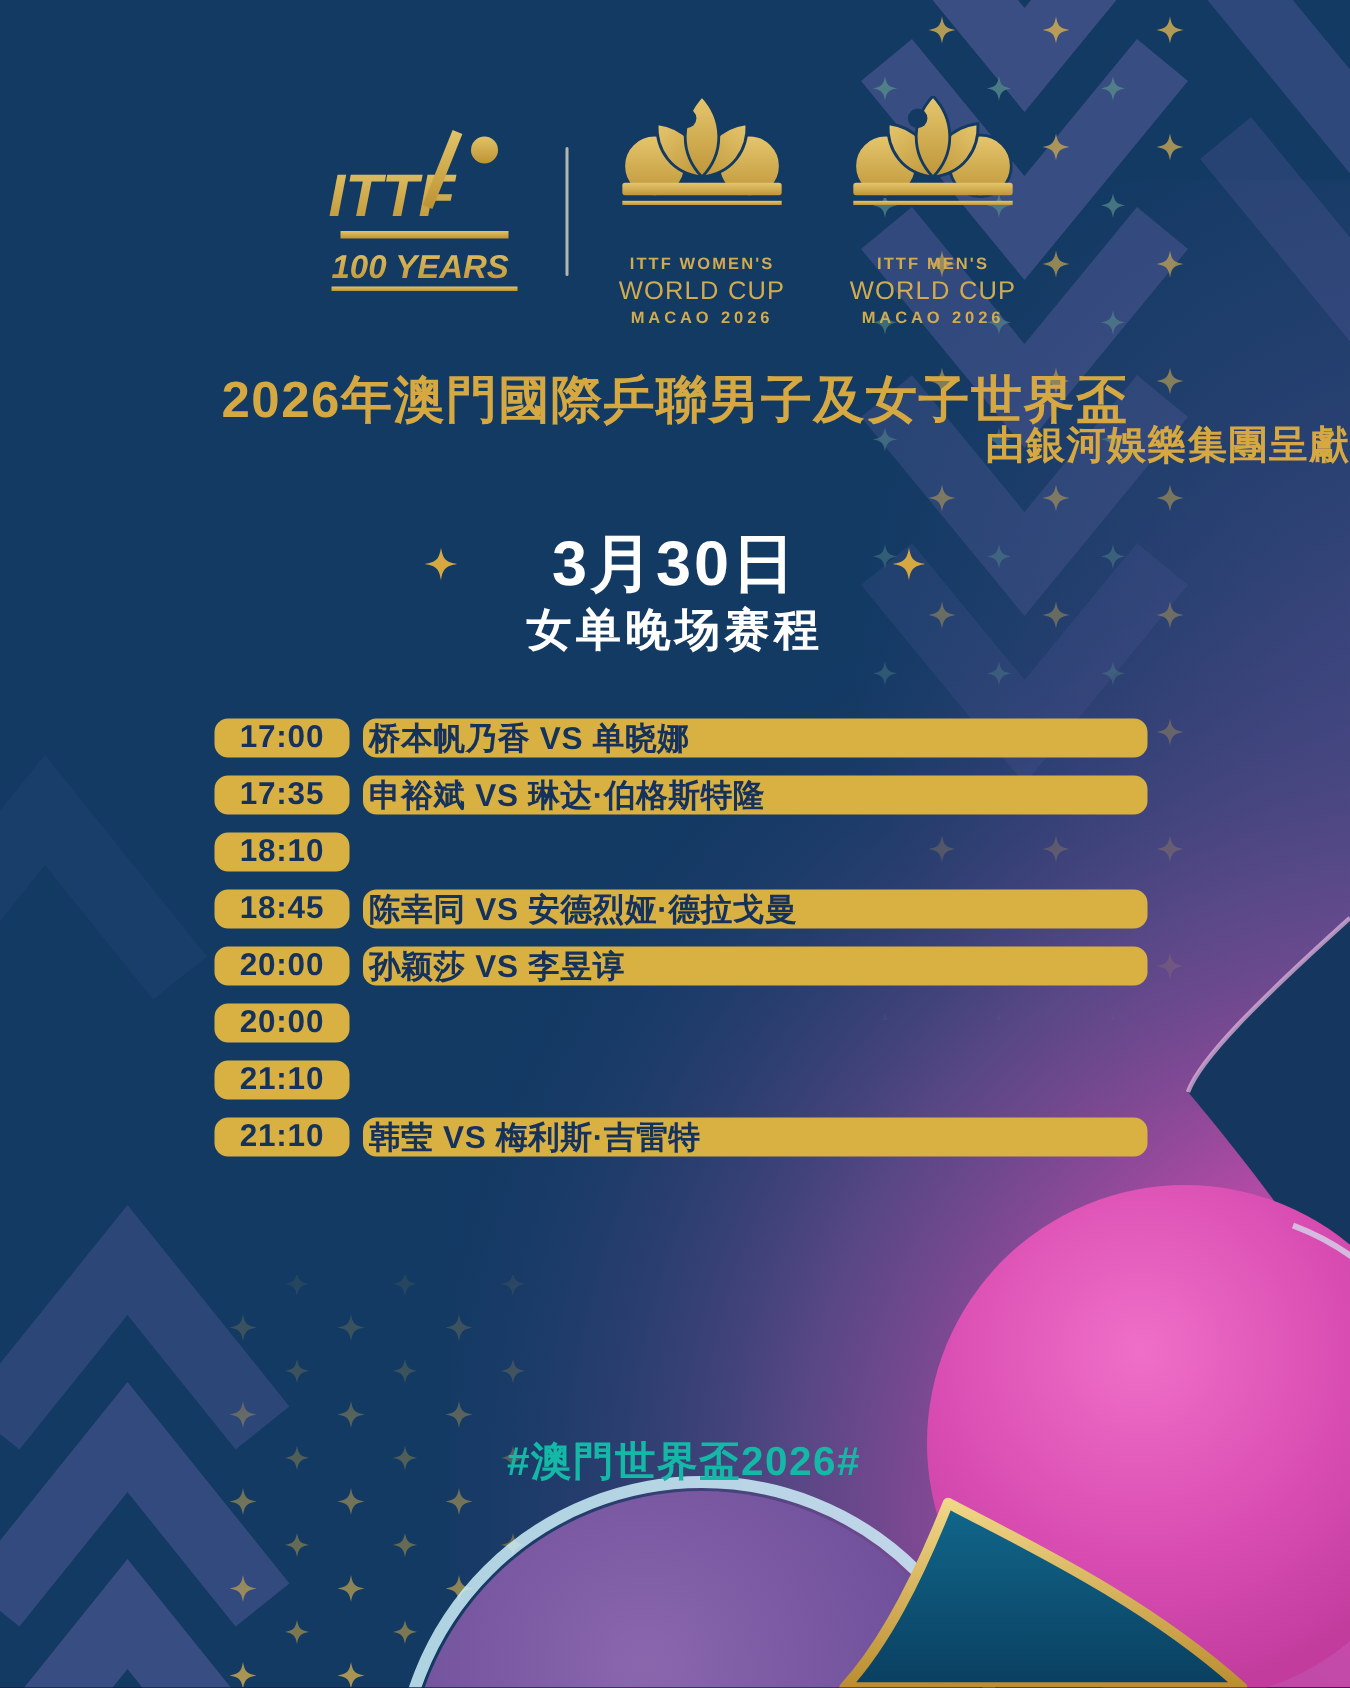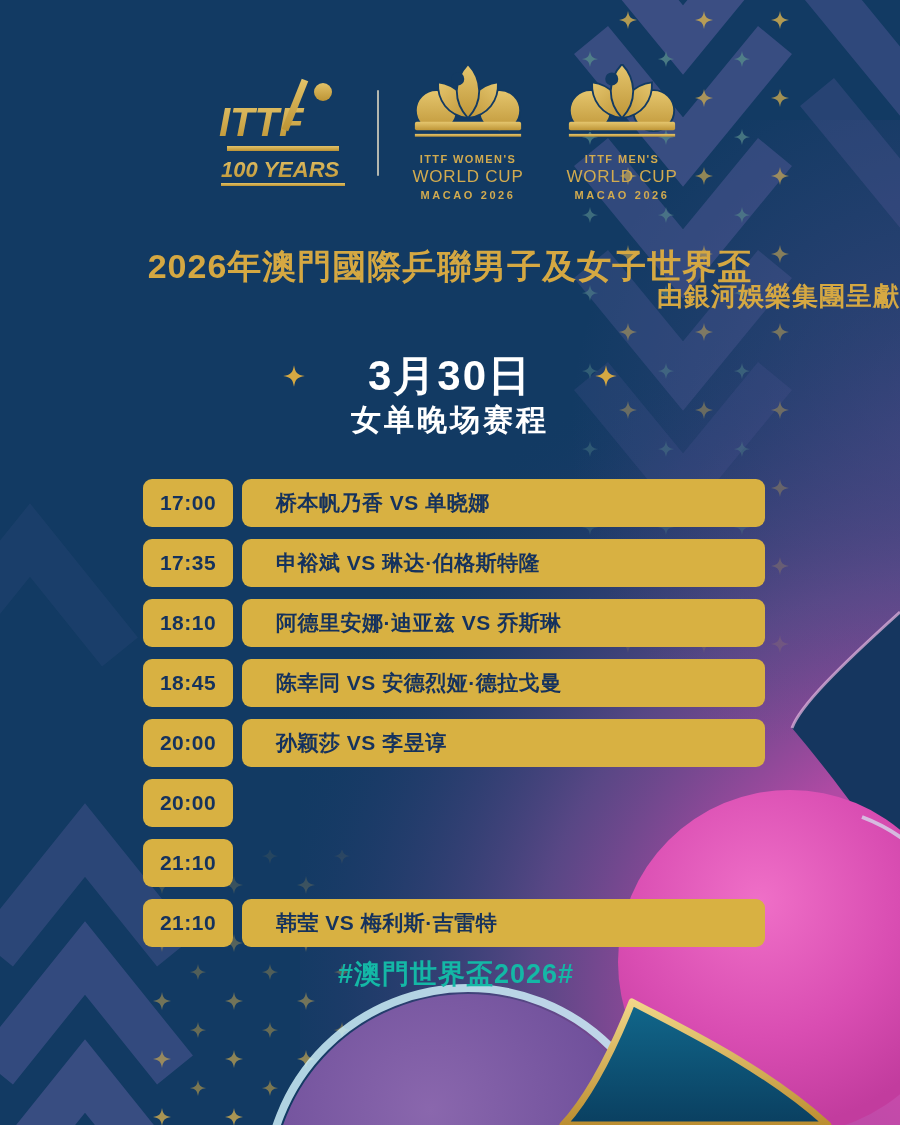--- a/index.html
+++ b/index.html
@@ -11,21 +11,21 @@
   .bg{position:absolute;inset:0;z-index:0;}
   .content{position:absolute;inset:0;z-index:1;}
 
   
   .logos{
     position:absolute;top:64px;left:0;right:0;
     display:flex;justify-content:center;align-items:center;gap:24px;
   }
   .divider{width:2px;height:86px;background:rgba(235,225,200,.75);border-radius:1px;}
   .cup{display:flex;flex-direction:column;align-items:center;width:130px;}
-  .cap{display:flex;flex-direction:column;align-items:center;margin-top:7px;color:#d2ab4f;text-align:center;}
+  .cap{display:flex;flex-direction:column;align-items:center;margin-top:24px;color:#d2ab4f;text-align:center;}
   .cap .org{font-size:11px;font-weight:bold;letter-spacing:1.4px;}
   .cap .comp{font-size:17px;font-weight:normal;letter-spacing:.8px;margin-top:2px;}
   .cap .venue{font-size:11px;font-weight:bold;letter-spacing:2.6px;margin-top:2px;}
 
   
   .title{
     position:absolute;top:228px;left:0;right:0;margin:16px;
     text-align:center;color:#d5a842;font-size:34px;font-weight:800;letter-spacing:1px;
   }
   .subtitle{
@@ -40,26 +40,26 @@
   .spark{width:24px;height:24px;}
   .session{
     position:absolute;top:400px;left:0;right:0;
     text-align:center;color:#ffffff;font-size:30px;font-weight:800;letter-spacing:3px;
   }
 
   
   .schedule{position:absolute;top:479px;left:143px;width:622px;}
   .row{display:flex;gap:9px;margin-bottom:12px;}
   .time,.match{
-    background:#d8b142;height:48px;border-radius:9px;
+    background:#d8b142;height:26px;border-radius:9px;
     color:#15325d;font-weight:800;font-size:21px;
     display:flex;align-items:center;text-align:center;
   }
   .time{width:90px;justify-content:center;flex:none;letter-spacing:.5px;}
-  .match{flex:1;padding-left:34px;letter-spacing:.5px;}
+  .match{flex:1;padding-left:4px;letter-spacing:.5px;}
 
   
   .hashtag{
     position:absolute;top:956px;left:0;right:0;
     text-align:center;color:#14b8a6;font-size:27px;font-weight:600;letter-spacing:1px;margin-left:12px;
   }
 </style>
 </head>
 <body>
 
@@ -239,21 +239,20 @@
       <div class="row">
         <div class="time">17:00</div>
         <div class="match">桥本帆乃香 VS 单晓娜</div>
       </div>
       <div class="row">
         <div class="time">17:35</div>
         <div class="match">申裕斌 VS 琳达·伯格斯特隆</div>
       </div>
       <div class="row">
         <div class="time">18:10</div>
-        <div class="match">阿德里安娜·迪亚兹 VS 乔斯琳</div>
       </div>
       <div class="row">
         <div class="time">18:45</div>
         <div class="match">陈幸同 VS 安德烈娅·德拉戈曼</div>
       </div>
       <div class="row">
         <div class="time">20:00</div>
         <div class="match">孙颖莎 VS 李昱谆</div>
       </div>
       <div class="row">

